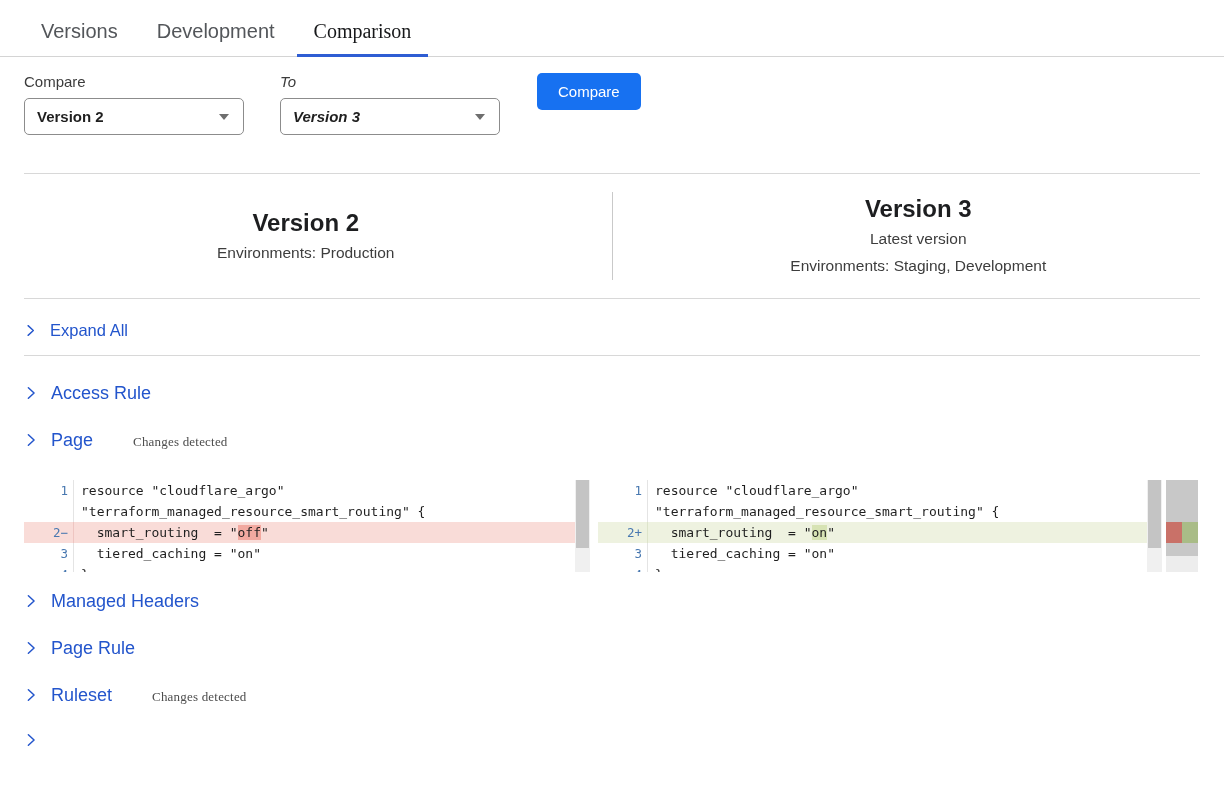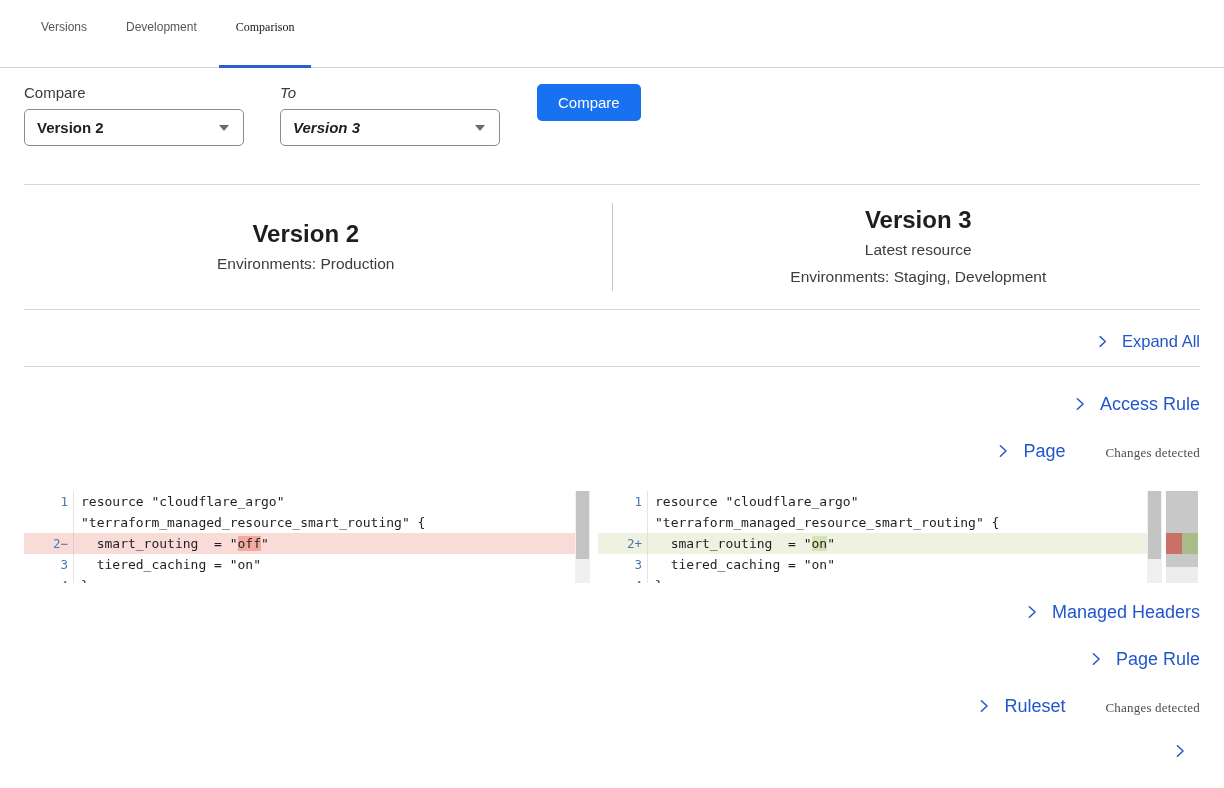--- a/index.html
+++ b/index.html
@@ -7,21 +7,21 @@
   body {
     width: 1224px; height: 788px; overflow: hidden;
     font-family: "Liberation Sans", "DejaVu Sans", sans-serif;
     color: #1f2023;
   }
   .divider { border: none; border-top: 1px solid #d8d8d8; margin: 0 24px; }
 
   
   .tabbar { padding: 12px 24px 0; border-bottom: 1px solid #d4d4d4; display: flex; }
   .tab {
-    font-size: 12px; color: #53565a; padding: 8px 17px 30px; margin-right: 5px;
+    font-size: 20px; color: #53565a; padding: 8px 17px 11px; margin-right: 5px;
     cursor: pointer; border-bottom: 3px solid transparent; margin-bottom: -1px;
   }
   .tab.active { color: #17181a; border-bottom-color: var(--tab_underline, #2e5dd3); font-family: Liberation Serif, serif; }
 
   
   .compare-form { display: flex; align-items: flex-start; margin: 16px 24px 0; }
   .field { display: flex; flex-direction: column; }
   .field-label { font-size: 15px; color: #3c3c3c; margin-bottom: 8px; }
   .select {
     width: 220px; height: 37px; border: 1px solid #8c8c8c; border-radius: 5px;
@@ -42,21 +42,21 @@
   .hr-top { margin-top: 38px; }
 
   
   .version-panels { display: flex; align-items: center; min-height: 124px; padding: 8px 0; }
   .vpanel { flex: 1; text-align: center; }
   .vpanel h2 { font-size: 24px; font-weight: bold; color: #1d1e20; line-height: 32px; }
   .vpanel p { font-size: 15.5px; color: #3d3d3d; line-height: 27px; }
   .vdivider { width: 1px; align-self: stretch; margin: 10px 0; background: #c9c9c9; }
 
   
-  .expand-row, .section-row { display: flex; align-items: baseline; margin: 0 24px; cursor: pointer; justify-content: flex-end; }
+  .expand-row, .section-row { display: flex; align-items: baseline; margin: 0 24px; cursor: pointer; }
   .expand-row { padding: 22px 0 15px; }
   .chev { flex: 0 0 auto; margin-right: 13px; position: relative; top: 1px; }
   .chev svg { display: block; }
   .expand-label { font-size: 16.5px; color: var(--link_blue, #2355cc); }
   .section-row { padding: 13px 0; }
   .section-label { font-size: 18px; color: var(--link_blue, #2355cc); }
   .section-row.first { margin-top: 14px; }
   .badge { font-size: 13px; color: #4d4d4d; margin-left: 40px; letter-spacing: .2px; font-family: Liberation Serif, serif; }
 
   
@@ -115,21 +115,21 @@
 <hr class="divider hr-top">
 
 <section class="version-panels">
   <div class="vpanel">
     <h2>Version 2</h2>
     <p>Environments: Production</p>
   </div>
   <div class="vdivider"></div>
   <div class="vpanel">
     <h2>Version 3</h2>
-    <p>Latest resource</p>
+    <p>Latest version</p>
     <p>Environments: Staging, Development</p>
   </div>
 </section>
 
 <hr class="divider">
 
 <div class="expand-row">
   <span class="chev">
     <svg width="13" height="13" viewBox="0 0 16 16">
         <path d="M5 2 L11.5 8 L5 14" fill="none" stroke="#2355cc" stroke-width="1.7" stroke-linecap="round" stroke-linejoin="round"></path>

